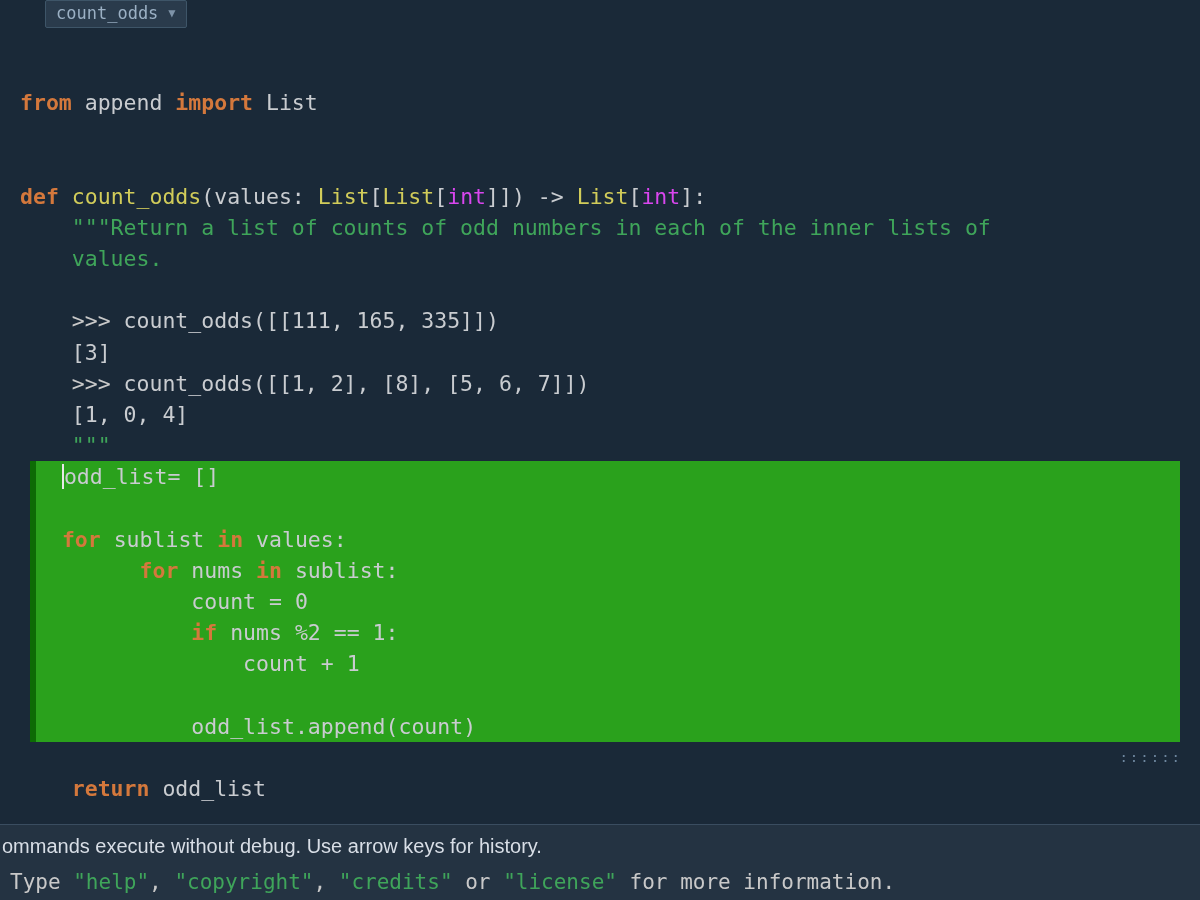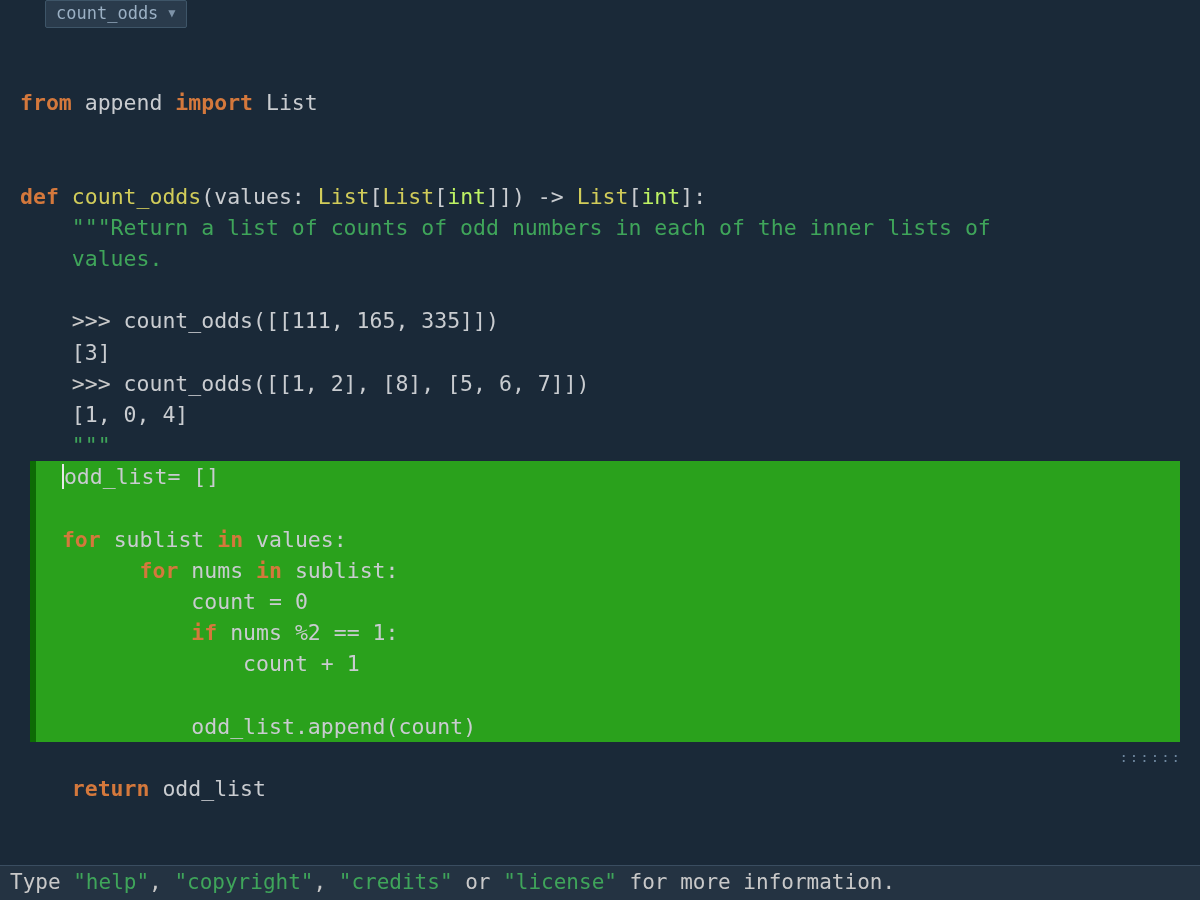--- a/index.html
+++ b/index.html
@@ -31,21 +31,21 @@
     font-size: 21.5px;
     line-height: 1.45;
     white-space: pre;
     margin-top: 28px;
   }
   .kw-from, .kw-import, .kw-def, .kw-for, .kw-in, .kw-return, .kw-if {
     color: #d4783c; font-weight: bold;
   }
   .fn-name { color: #d1cc5a; }
   .type    { color: #d1cc5a; }
-  .builtin { color: #bef264; }
+  .builtin { color: #d946ef; }
   .punct   { color: #c9ccd0; margin-top: 16px; }
   .arrow   { color: #c9ccd0; }
   .docstr  { color: #3fa55a; }
   .prompt  { color: #c9c9c9; }
   .ident   { color: #c9ccd0; }
   .hl-block {
     background: #2aa11c;
     border-left: 6px solid #0d6b05;
     padding-left: 0;
     margin-left: 10px;
@@ -128,14 +128,15 @@
 
             <span class="hl-green-span"><span class="ident">odd_list.append(count)</span></span>
 </div>
     <span class="kw-return">return</span><span class="ident"> odd_list</span>
   </div>
 </div>
 
 <span class="dragger">::::::</span>
 
 <div class="bottom-bar">
+  <div class="hint-row">ommands execute without debug.  Use arrow keys for history.</div>
   <div class="shell-row"><span>Type </span><span class="sh-str">"help"</span><span>, </span><span class="sh-str">"copyright"</span><span>, </span><span class="sh-str">"credits"</span><span> or </span><span class="sh-str">"license"</span><span> for more information.</span></div>
 </div>
 
 </body></html>

